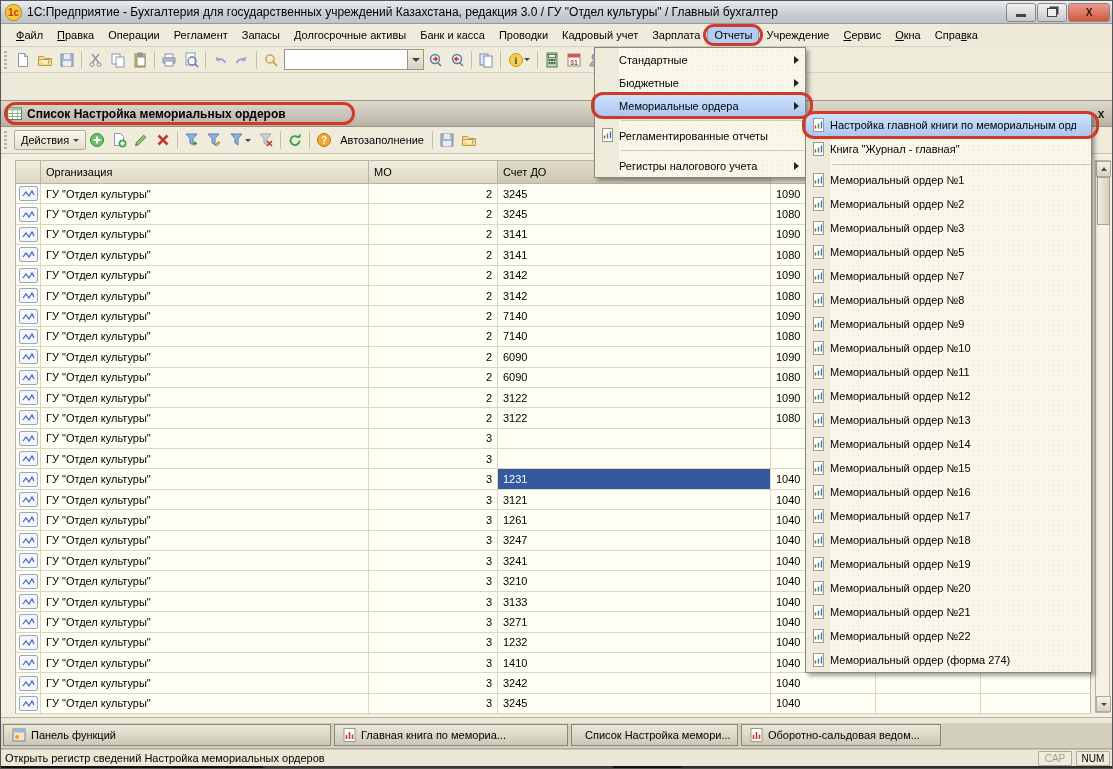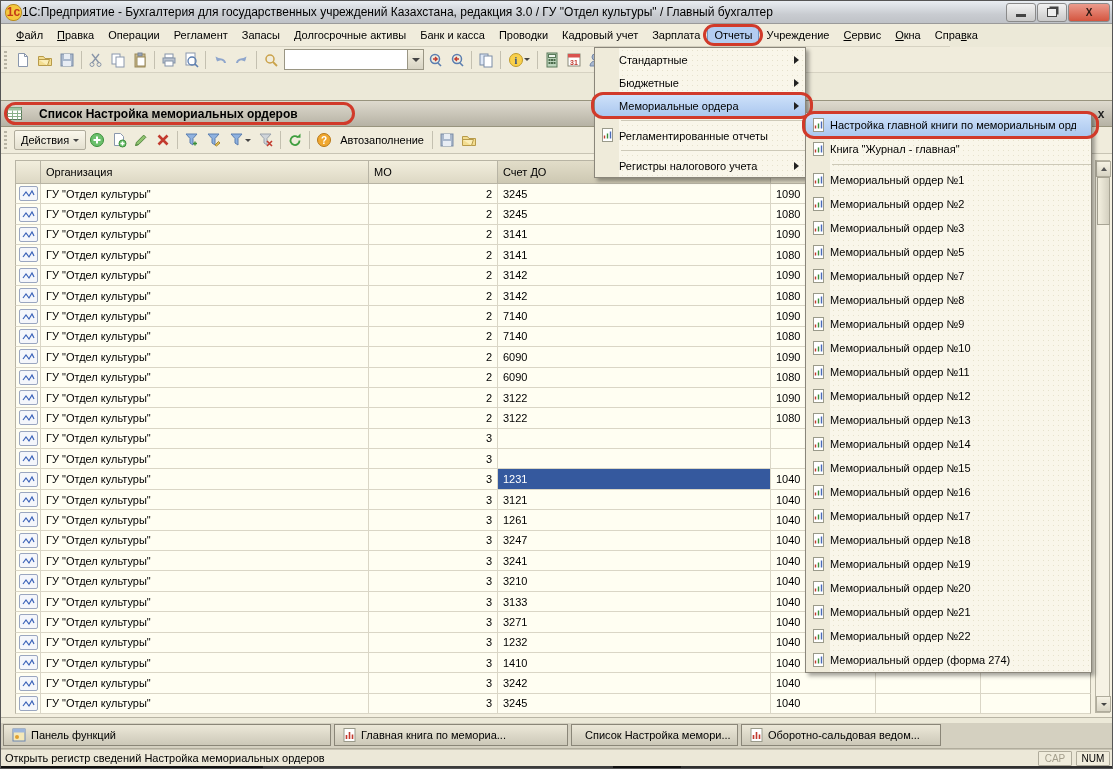--- a/index.html
+++ b/index.html
@@ -4,21 +4,21 @@
 <style>
   html,body{margin:0;padding:0;background:#888;}
   .screen{position:relative;width:1113px;height:769px;background:#ece9d8;overflow:hidden;
           font-family:"Liberation Sans",sans-serif;font-size:11px;color:#000;
           border:1px solid #555;box-sizing:border-box;}
   
   .titlebar{position:absolute;left:0;top:0;width:1113px;height:23px;
     background:linear-gradient(#e9edf2,#c9ccd1 60%,#bfc2c7);border-bottom:1px solid #9a9a9a;
     display:flex;align-items:center;padding:0 4px;box-sizing:border-box;}
   .app-logo{width:15px;height:15px;border-radius:8px;background:#f5c73d;border:1px solid #b98c1e;
-    color:#c43c18;font-weight:bold;font-size:12px;line-height:15px;text-align:center;}
+    color:#c43c18;font-weight:bold;font-size:10px;line-height:15px;text-align:center;margin-right:5px;}
   .title-text{font-size:12px;white-space:nowrap;overflow:hidden;}
   .win-controls{margin-left:auto;display:flex;gap:1px;}
   .wbtn{width:28px;height:17px;border:1px solid #8a8a8a;border-radius:3px;
     background:linear-gradient(#f2f2f2,#c9c9c9);display:flex;align-items:center;justify-content:center;
     font-size:10px;font-weight:bold;color:#333;}
   .wbtn.close{background:linear-gradient(#eb9b8d,#d4553f);color:#2c1a14;width:40px;}
   .wbtn .minbar{width:10px;height:3px;background:#444;margin-top:6px;}
   .wbtn .restore{width:8px;height:7px;border:1px solid #444;background:#eee;box-shadow:2px -2px 0 -0.5px #444;}
   
   .menubar{position:absolute;left:0;top:23px;width:949px;height:23px;background:#f0ecdc;
@@ -40,21 +40,21 @@
   .combo-arrow{width:15px;height:19px;background:linear-gradient(#f4f0e0,#d8d4c4);border:1px solid #9a9684;
     border-left:none;display:flex;align-items:center;justify-content:center;}
   .caret-down{width:0;height:0;border-left:4px solid transparent;border-right:4px solid transparent;border-top:4px solid #444;}
   .caret-down.small{border-left-width:3px;border-right-width:3px;border-top-width:3px;}
   .mtext{font-weight:bold;color:#444;font-size:11px;padding:0 3px;}
   .tool-label{margin-left:2px;white-space:nowrap;}
   
   .mdi-caption{position:absolute;left:0;top:99px;width:1113px;height:27px;
     background:linear-gradient(#dedace,#b6b2a4);border-top:1px solid #98947e;border-bottom:1px solid #98947e;
     display:flex;align-items:center;padding-left:6px;box-sizing:border-box;}
-  .caption-wrap{position:relative;display:flex;align-items:center;gap:17px;width:348px;height:100%;}
+  .caption-wrap{position:relative;display:flex;align-items:center;gap:5px;width:348px;height:100%;}
   .caption-wrap::after{content:"";position:absolute;left:-3px;top:1px;right:0;bottom:1px;
     border:3px solid #d13a2a;border-radius:13px;pointer-events:none;z-index:60;}
   .caption-text{font-weight:bold;font-size:12px;white-space:nowrap;}
   .mdi-close{position:absolute;right:5px;top:5px;width:16px;height:16px;font-weight:bold;font-size:12px;
     color:#222;text-align:center;line-height:16px;}
   
   .actions-bar{position:absolute;left:0;top:126px;width:1113px;height:27px;background:#f0ecdc;
     border-bottom:1px solid #c8c4b4;display:flex;align-items:center;box-sizing:border-box;}
   .actions-btn{display:flex;align-items:center;gap:4px;padding:3px 6px;border:1px solid #b0ac9c;
     border-radius:2px;background:linear-gradient(#faf7ec,#e4e0d0);margin-left:2px;}

